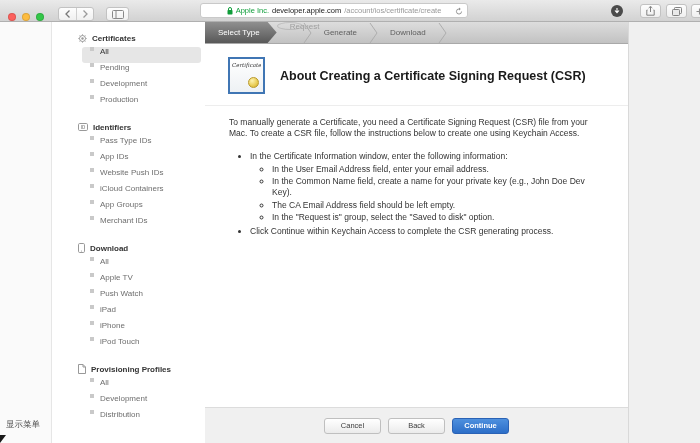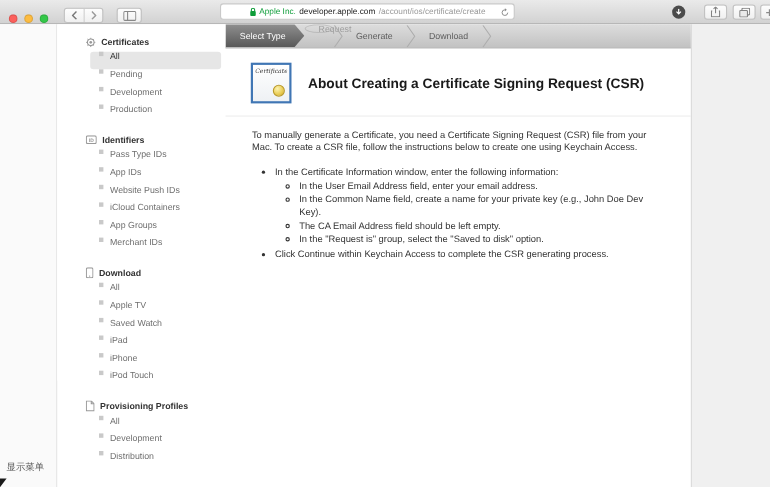--- a/index.html
+++ b/index.html
@@ -247,21 +247,21 @@
       <li class="item">
           <span class="sq"></span>
           <span>All</span>
         </li>
       <li class="item">
           <span class="sq"></span>
           <span>Apple TV</span>
         </li>
       <li class="item">
           <span class="sq"></span>
-          <span>Saved Watch</span>
+          <span>Push Watch</span>
         </li>
       <li class="item">
           <span class="sq"></span>
           <span>iPad</span>
         </li>
       <li class="item">
           <span class="sq"></span>
           <span>iPhone</span>
         </li>
       <li class="item">
@@ -342,16 +342,21 @@
           <li><span>In the User Email Address field, enter your email address.</span></li>
           <li><span>In the Common Name field, create a name for your private key (e.g., John Doe Dev Key).</span></li>
           <li><span>The CA Email Address field should be left empty.</span></li>
           <li><span>In the "Request is" group, select the "Saved to disk" option.</span></li>
         </ul>
       </li>
       <li><span>Click Continue within Keychain Access to complete the CSR generating process.</span></li>
     </ul>
   </div>
 
+  <div class="footer">
+    <div class="btn btn-gray">Cancel</div>
+    <div class="btn btn-gray">Back</div>
+    <div class="btn btn-blue">Continue</div>
+  </div>
 </div>
 
 <div class="status-text">显示菜单</div>
 <div class="cursor"></div>
 
 </body></html>

